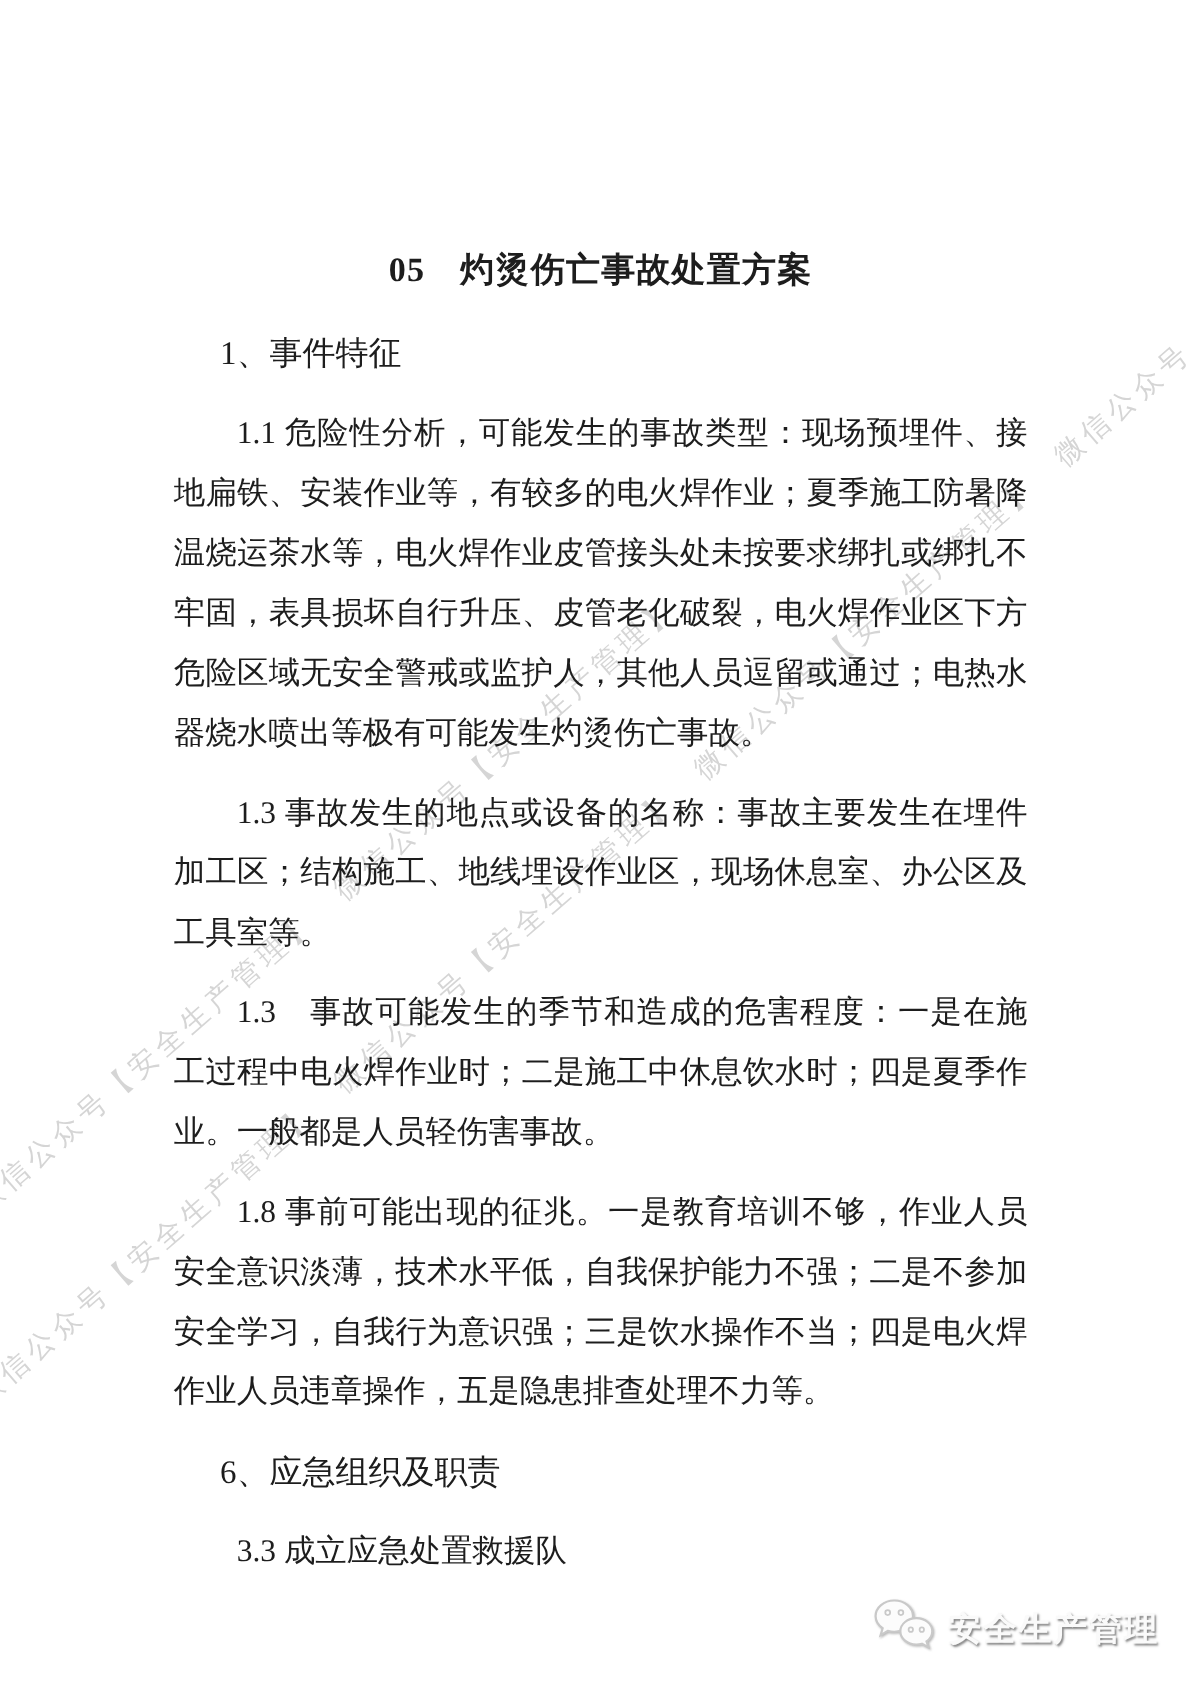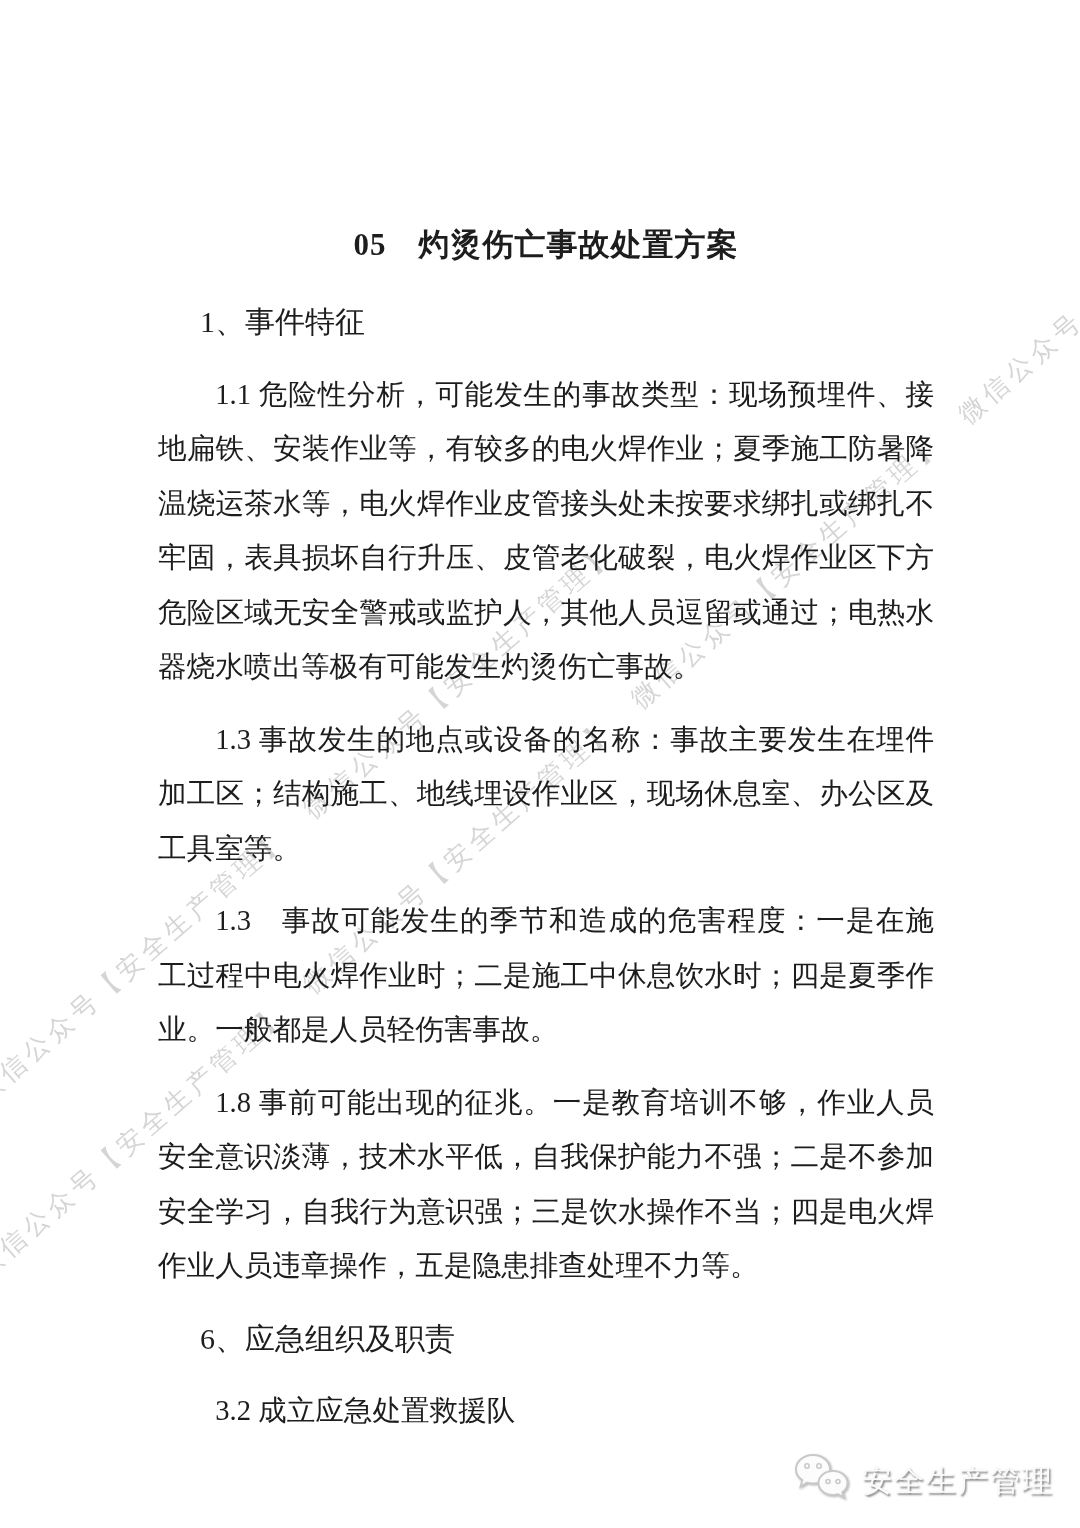--- a/index.html
+++ b/index.html
@@ -76,21 +76,21 @@
     position:absolute;
     right:26px; top:1452px;
     display:flex;
     align-items:center;
     gap:8px;
   }
   .brand-icon { filter:drop-shadow(1px 1px 1px rgba(120,120,120,0.55)); }
   .brand-text {
     font-family:"Liberation Sans","DejaVu Sans",sans-serif;
     font-size:30px;
-    font-weight:normal;
+    font-weight:bold;
     letter-spacing:2px;
     color:#fafafa;
     text-shadow:1.5px 1.5px 2px rgba(125,125,125,0.95), -1px -1px 1px rgba(255,255,255,1);
   }
 </style>
 </head>
 <body>
 
 <div class="page">
 
@@ -102,21 +102,21 @@
 
     <div class="heading first">1、事件特征</div>
 
     <p class="body">1.1 危险性分析，可能发生的事故类型：现场预埋件、接地扁铁、安装作业等，有较多的电火焊作业；夏季施工防暑降温烧运茶水等，电火焊作业皮管接头处未按要求绑扎或绑扎不牢固，表具损坏自行升压、皮管老化破裂，电火焊作业区下方危险区域无安全警戒或监护人，其他人员逗留或通过；电热水器烧水喷出等极有可能发生灼烫伤亡事故。</p>
     <p class="body">1.3 事故发生的地点或设备的名称：事故主要发生在埋件加工区；结构施工、地线埋设作业区，现场休息室、办公区及工具室等。</p>
     <p class="body">1.3　事故可能发生的季节和造成的危害程度：一是在施工过程中电火焊作业时；二是施工中休息饮水时；四是夏季作业。一般都是人员轻伤害事故。</p>
     <p class="body">1.8 事前可能出现的征兆。一是教育培训不够，作业人员安全意识淡薄，技术水平低，自我保护能力不强；二是不参加安全学习，自我行为意识强；三是饮水操作不当；四是电火焊作业人员违章操作，五是隐患排查处理不力等。</p>
 
     <div class="heading">6、应急组织及职责</div>
 
-    <p class="body">3.2 成立应急处置救援队</p>
+    <p class="body">3.3 成立应急处置救援队</p>
   </div>
 
 
   <div class="brand">
     <span class="brand-icon">
       <svg width="62" height="54" viewBox="0 0 62 54" xmlns="http://www.w3.org/2000/svg">
 
         <path d="M21 3 C11.6 3 4 9.3 4 17.2 c0 4.5 2.5 8.4 6.4 11 L8.6 34.5 15 30.6 c1.9 .5 3.9 .8 6 .8 9.4 0 17-6.3 17-14.2 S30.4 3 21 3 Z" fill="#fcfcfc" stroke="#c9c9c9" stroke-width="2"></path>
         <circle cx="15" cy="14" r="2.2" fill="none" stroke="#c9c9c9" stroke-width="1.6"></circle>
         <circle cx="27" cy="14" r="2.2" fill="none" stroke="#c9c9c9" stroke-width="1.6"></circle>

